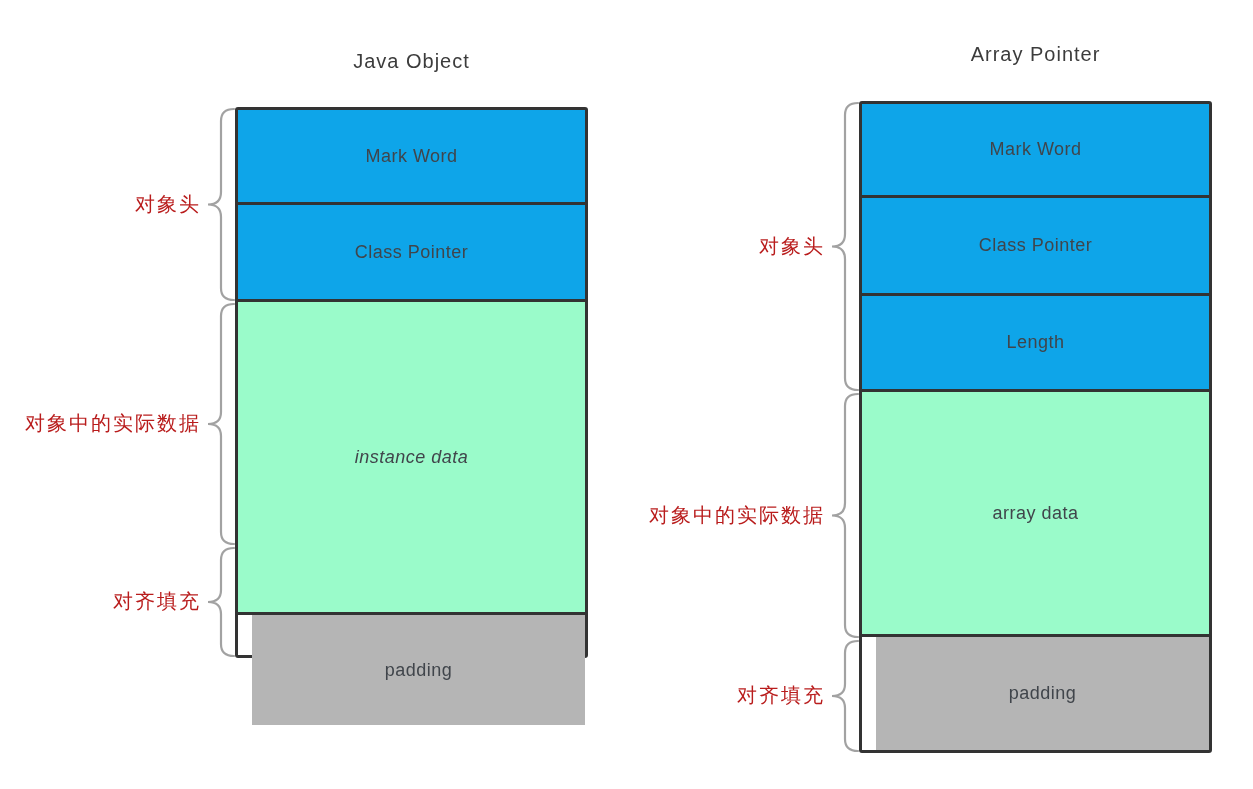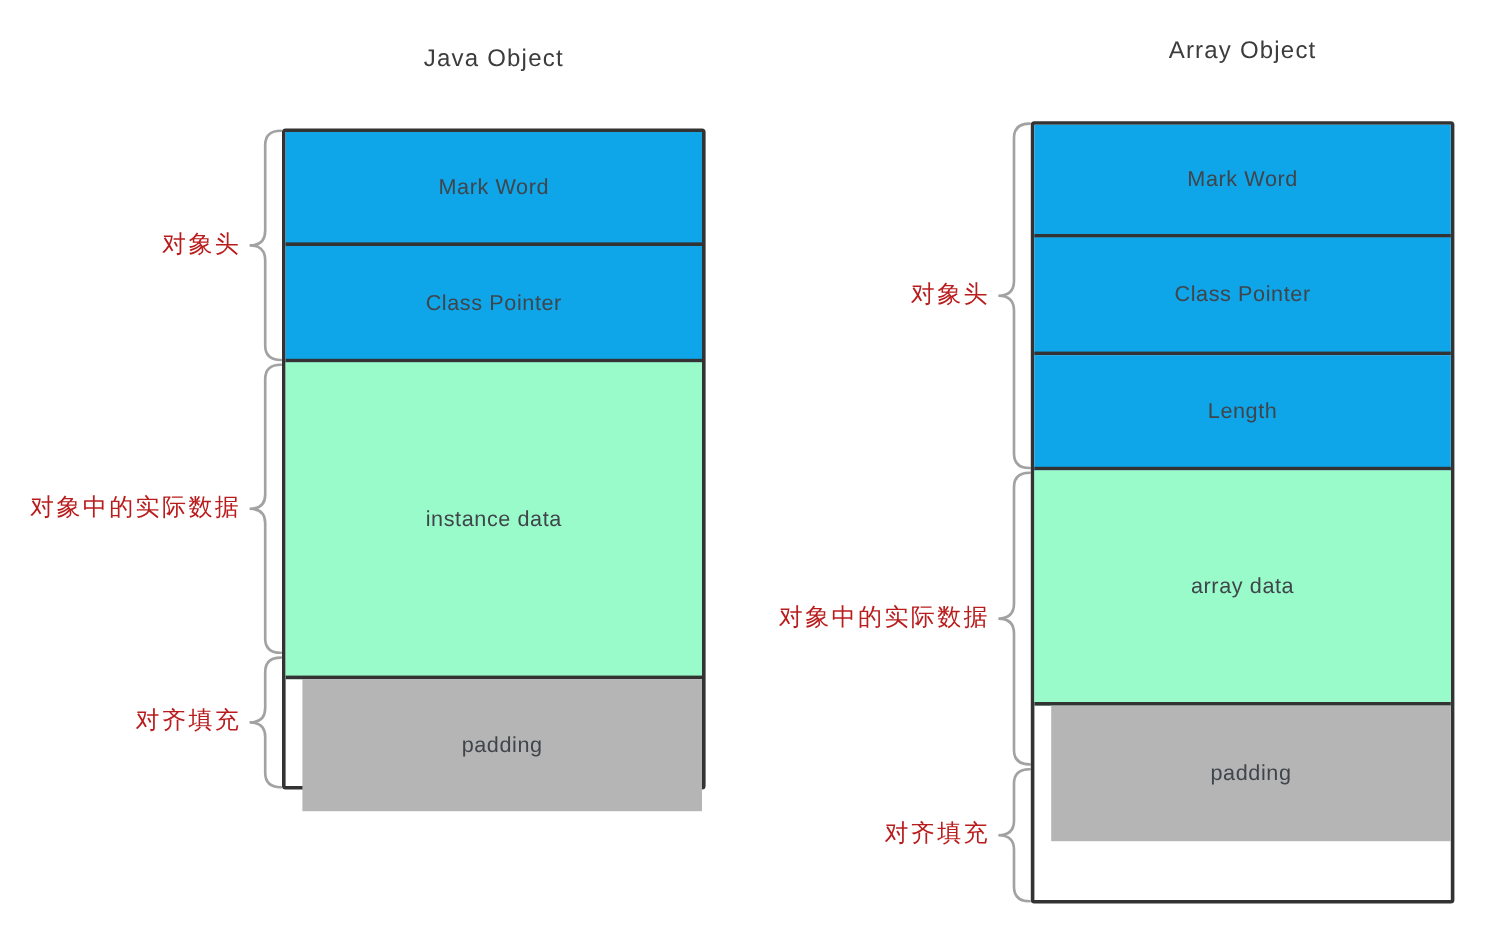--- a/index.html
+++ b/index.html
@@ -28,20 +28,21 @@
     stroke: #a2a2a2;
     stroke-width: 2.2;
     stroke-linecap: round;
   }
   .diagram-title {
     position: absolute;
     text-align: center;
     font-size: 20px;
     letter-spacing: 1px;
     color: #3c3c3c;
+    margin-top: 12px;
   }
   .title-java  { left: 235px; top: 38px;  width: 353px; }
   .title-array { left: 859px; top: 31px;  width: 353px; }
   .memory-box {
     position: absolute;
     border: 3px solid #333333;
     border-radius: 3px;
     box-sizing: border-box;
     background: #ffffff;
   }
@@ -57,27 +58,27 @@
     letter-spacing: 0.5px;
     color: #40454b;
   }
   .mem-row:last-child { border-bottom: none; }
   .fill-blue  { background: #0ea5e9; }
   .fill-green { background: #9afbca; }
   .fill-gray  { background: #b5b5b5; margin-left: 14px; }
   
   .box-java .r1 { height: 95px; }
   .box-java .r2 { height: 97px; }
-  .box-java .r3 { height: 264px; }
+  .box-java .r3 { height: 313px; font-style: italic; }
   .box-java .r4 { height: 110px; }
   
   .box-array .r1 { height: 94px; }
   .box-array .r2 { height: 98px; }
   .box-array .r3 { height: 96px; }
-  .box-array .r4 { height: 196px; }
+  .box-array .r4 { height: 245px; }
   .box-array .r5 { height: 113px; }
   .group-label {
     position: absolute;
     text-align: right;
     font-size: 20px;
     letter-spacing: 2px;
     line-height: 25px;
     color: #b91c1c;
     white-space: nowrap;
   }
@@ -129,21 +130,21 @@
     </div>
     <div class="mem-row r4 fill-gray">
       <span>padding</span>
     </div>
   </div>
 
   <div class="group-label gl-left gl-l1">对象头</div>
   <div class="group-label gl-left gl-l2">对象中的实际数据</div>
   <div class="group-label gl-left gl-l3">对齐填充</div>
 
-  <div class="diagram-title title-array">Array Object</div>
+  <div class="diagram-title title-array">Array Pointer</div>
 
   <div class="memory-box box-array">
     <div class="mem-row r1 fill-blue">
       <span>Mark Word</span>
     </div>
     <div class="mem-row r2 fill-blue">
       <span>Class Pointer</span>
     </div>
     <div class="mem-row r3 fill-blue">
       <span>Length</span>

